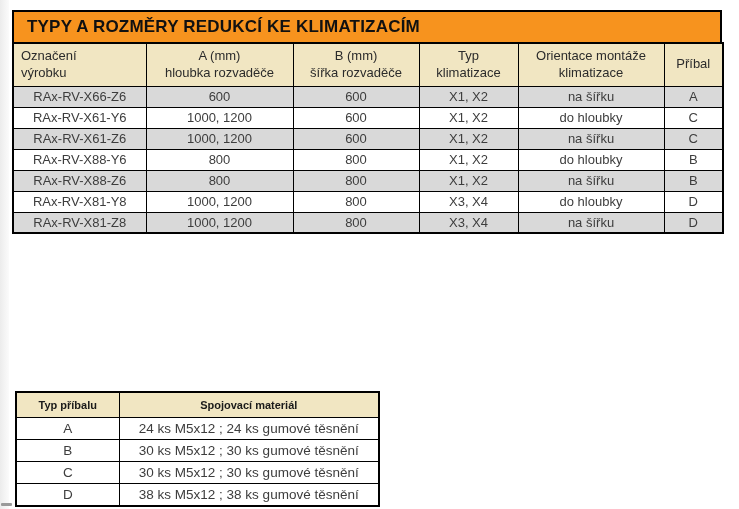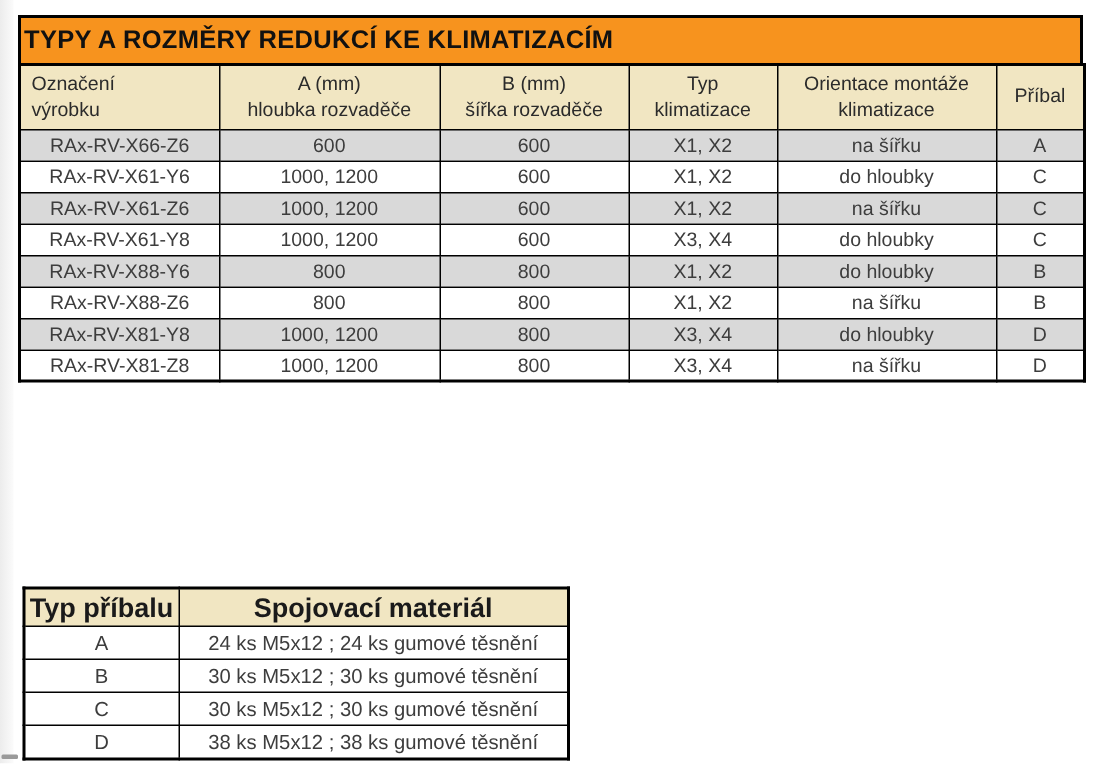--- a/index.html
+++ b/index.html
@@ -35,21 +35,21 @@
     width: 710px;
   }
   .title-bar {
     box-sizing: border-box;
     width: 710px;
     height: 34px;
     background: #F7931E;
     border: 2px solid #000;
     display: flex;
     align-items: center;
-    padding-left: 2px;
+    padding-left: 13px;
     font-weight: bold;
     font-size: 17px;
     letter-spacing: 0.2px;
     color: #111;
   }
   table.main-table {
     border-collapse: collapse;
     table-layout: fixed;
     width: 710px;
     margin-top: -2px;
@@ -101,21 +101,21 @@
     border-collapse: collapse;
     table-layout: fixed;
     width: 363px;
     border: 2px solid #000;
   }
   .acc-table col.a1 { width: 103px; }
   .acc-table col.a2 { width: 260px; }
   .acc-table th {
     background: #F1E6C2;
     font-weight: bold;
-    font-size: 18px;
+    font-size: 11px;
     color: #1a1a1a;
     height: 22px;
     border: 1px solid #000;
     text-align: center;
     vertical-align: middle;
   }
   .acc-table td {
     background: #ffffff;
     font-size: 13.5px;
     color: #3d3d3d;
@@ -191,28 +191,20 @@
         </tr>
         <tr>
           <td>RAx-RV-X61-Z6</td>
           <td>1000, 1200</td>
           <td>600</td>
           <td>X1, X2</td>
           <td>na šířku</td>
           <td>C</td>
         </tr>
         <tr>
-          <td>RAx-RV-X61-Y8</td>
-          <td>1000, 1200</td>
-          <td>600</td>
-          <td>X3, X4</td>
-          <td>do hloubky</td>
-          <td>C</td>
-        </tr>
-        <tr>
           <td>RAx-RV-X88-Y6</td>
           <td>800</td>
           <td>800</td>
           <td>X1, X2</td>
           <td>do hloubky</td>
           <td>B</td>
         </tr>
         <tr>
           <td>RAx-RV-X88-Z6</td>
           <td>800</td>

